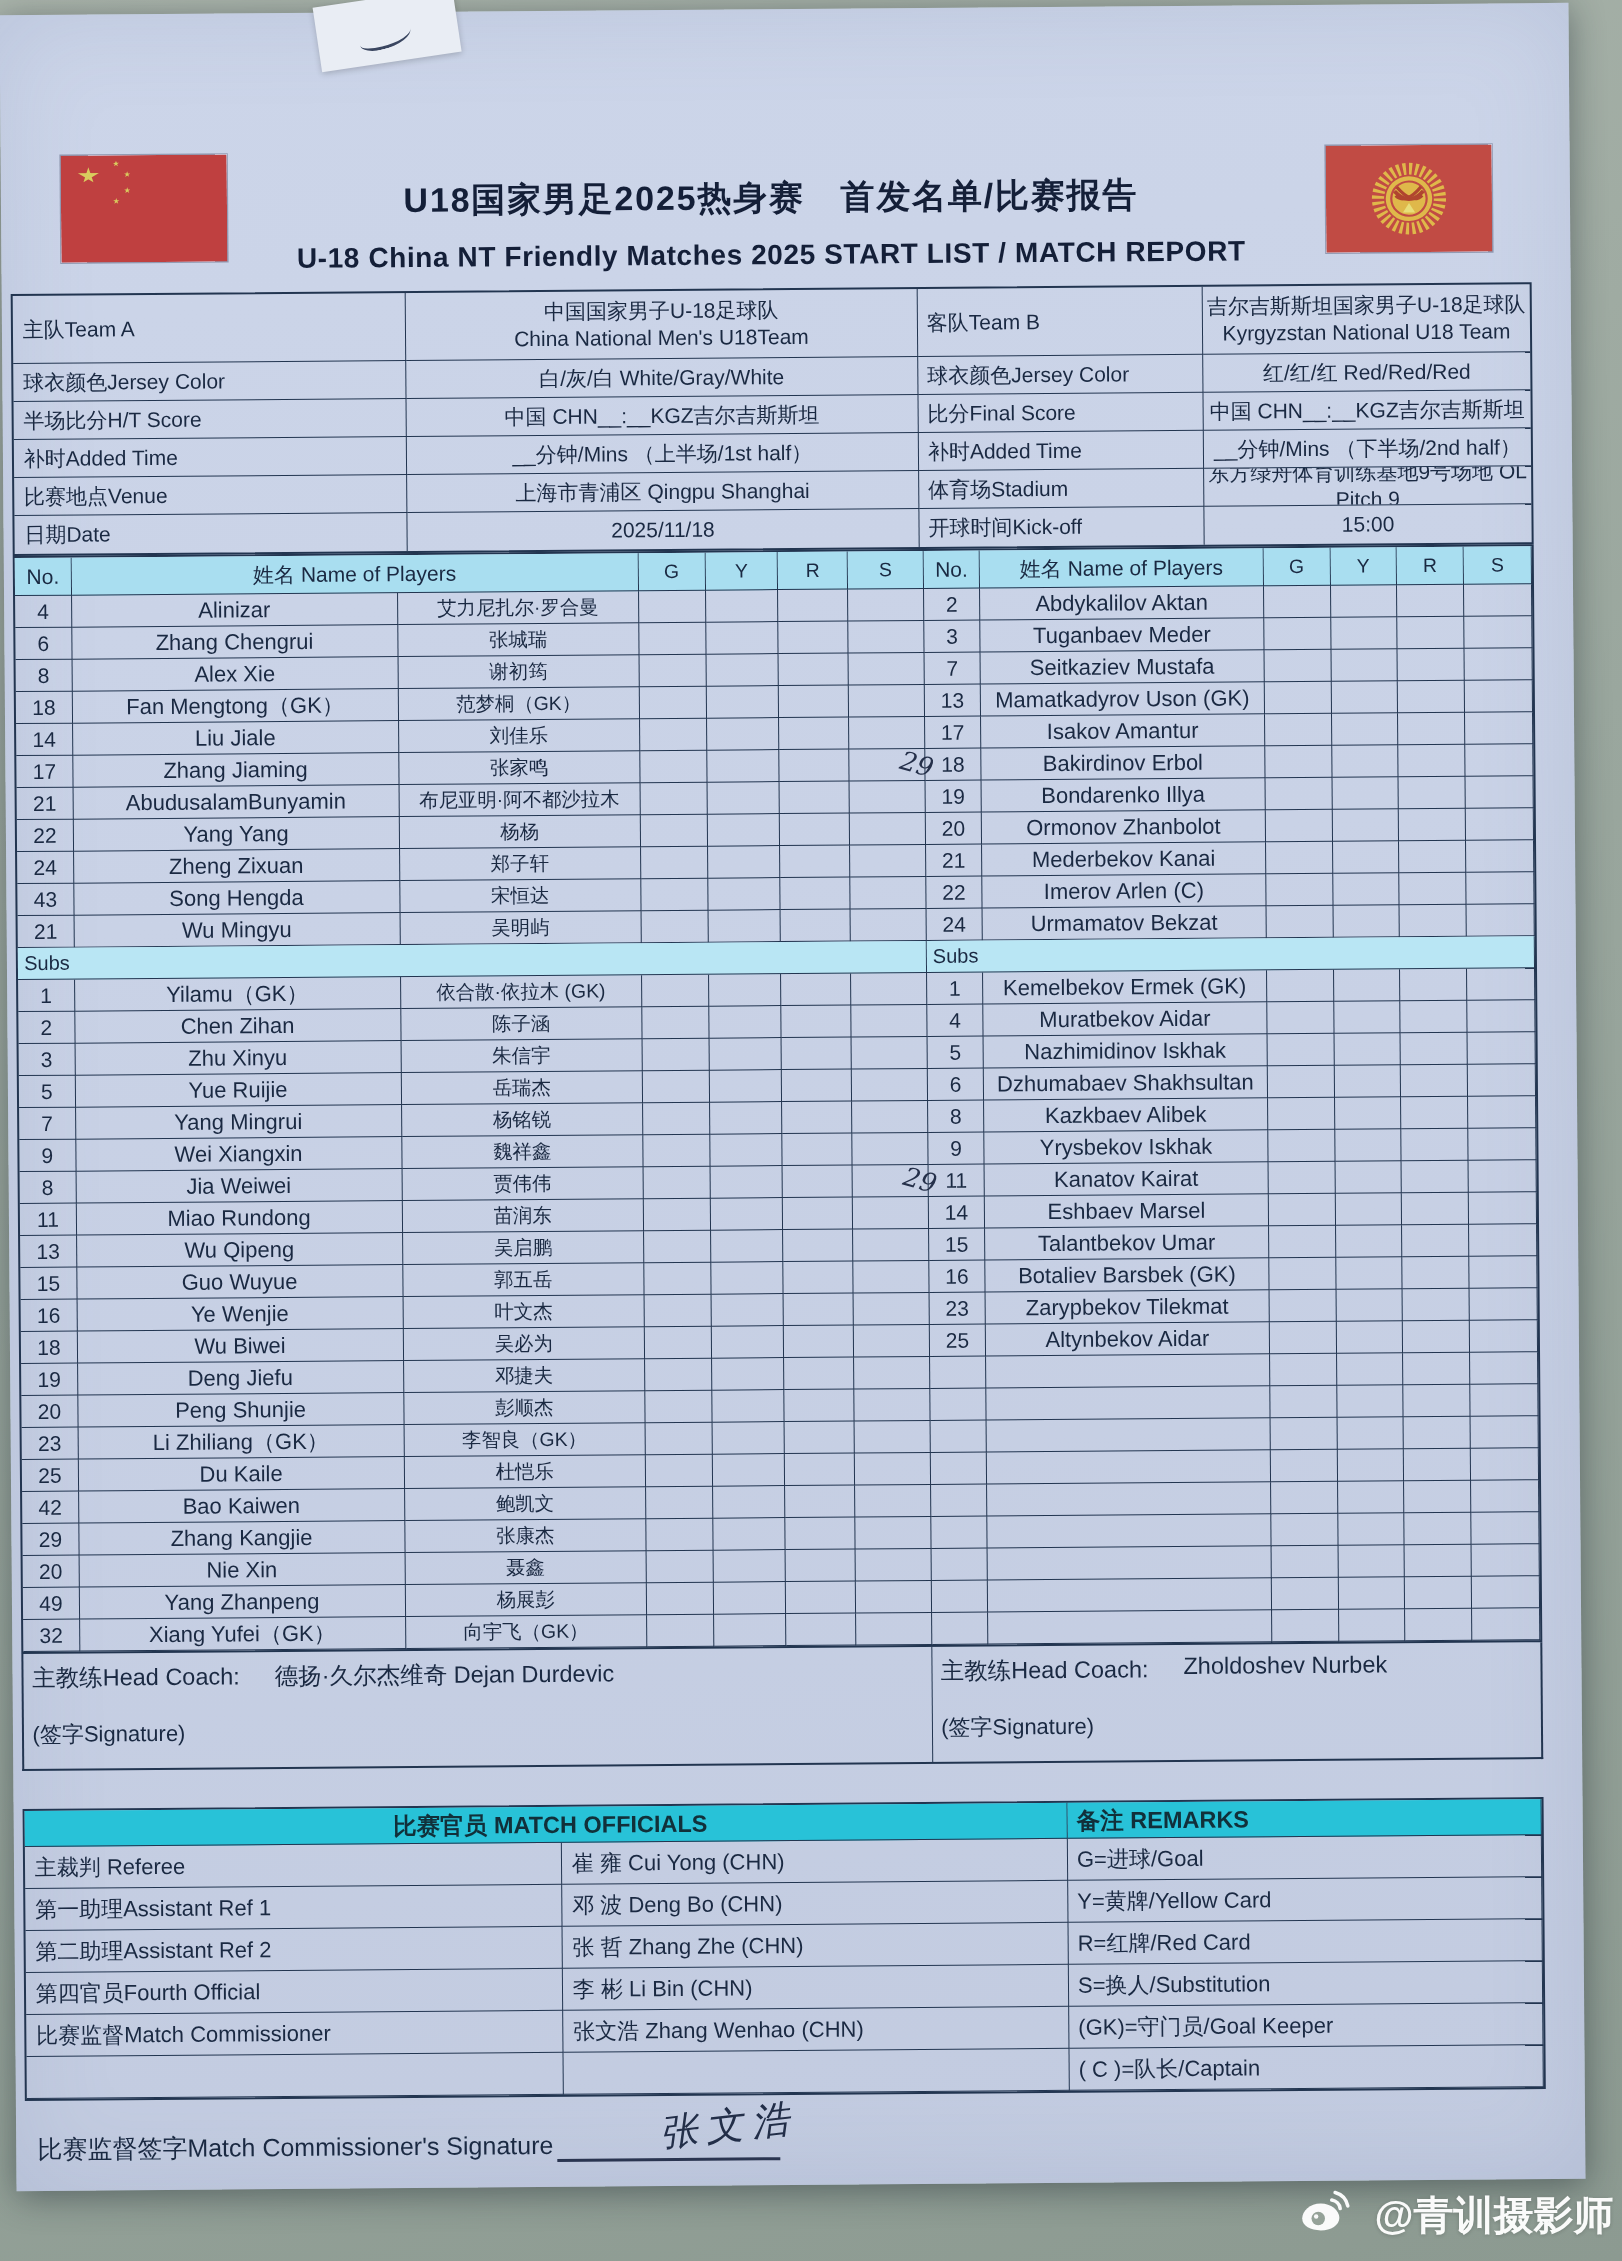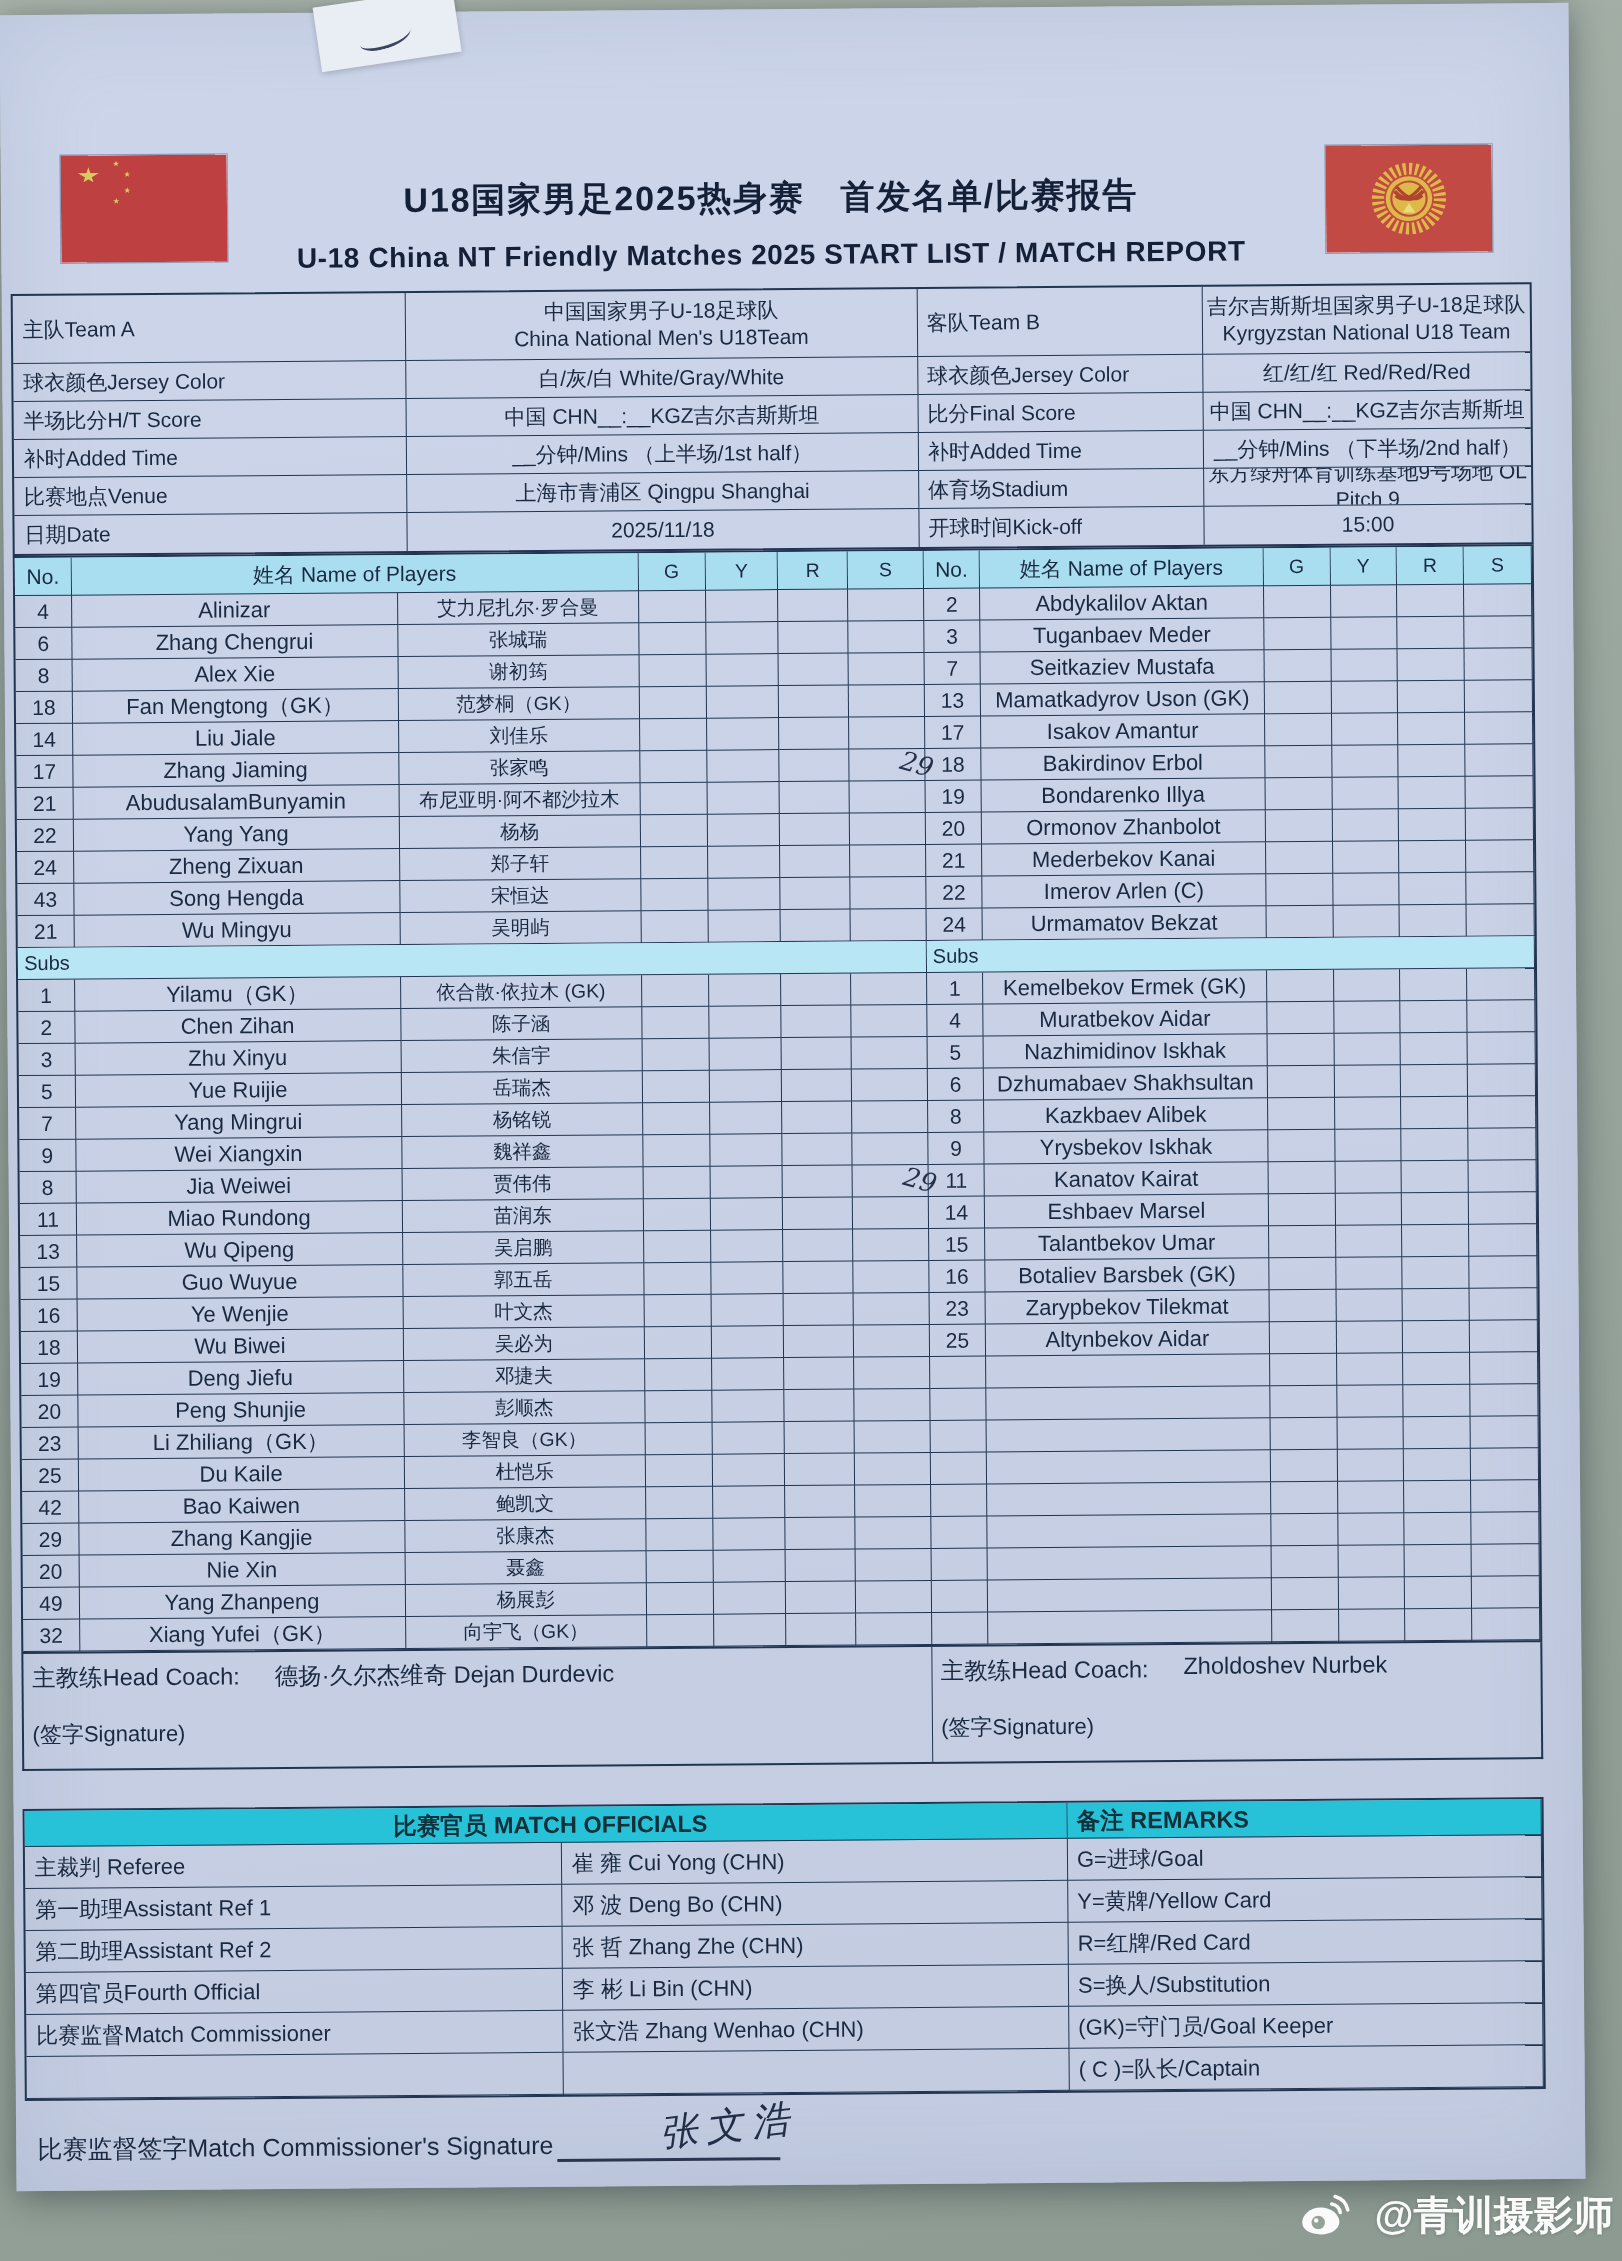--- a/index.html
+++ b/index.html
@@ -71,21 +71,21 @@
     display:flex;align-items:center;font-size:22px;padding-left:9.4px;overflow:hidden;white-space:nowrap;}
   .bhdr{background:#28c2d8;font-weight:bold;color:#11303a;font-size:23.5px;}
   .bhdr.offhdr{grid-column:1/3;justify-content:center;}
   .blbl,.bname,.brem{background:transparent;}
   
   .sig-block{margin-top:32px;padding-left:11.7px;font-size:25px;display:flex;align-items:flex-end;position:relative;}
   .sig-underline{display:inline-block;width:223px;border-bottom:3.5px solid #2a3550;height:5.9px;margin-left:3.5px;}
   .sig-script{position:absolute;left:634px;top:-27px;font-family:"DejaVu Serif","DejaVu Sans",serif;
     font-style:italic;font-size:38px;letter-spacing:8.2px;color:#222e48;transform:rotate(-6deg);}
   
-  .watermark{position:absolute;right:9.4px;bottom:17.6px;display:flex;align-items:center;gap:23px;
+  .watermark{position:absolute;right:9.4px;bottom:17.6px;display:flex;align-items:flex-start;gap:23px;
     color:#ffffff;opacity:.96;z-index:5;}
   .watermark .wm-text{font-size:40px;font-weight:bold;text-shadow:0 1.2px 4.7px rgba(0,0,0,.18);}
 </style>
 </head>
 <body>
 
 <div class="paper">
   <div class="stray-corner">
     <div class="stray-mark"></div>
   </div>

